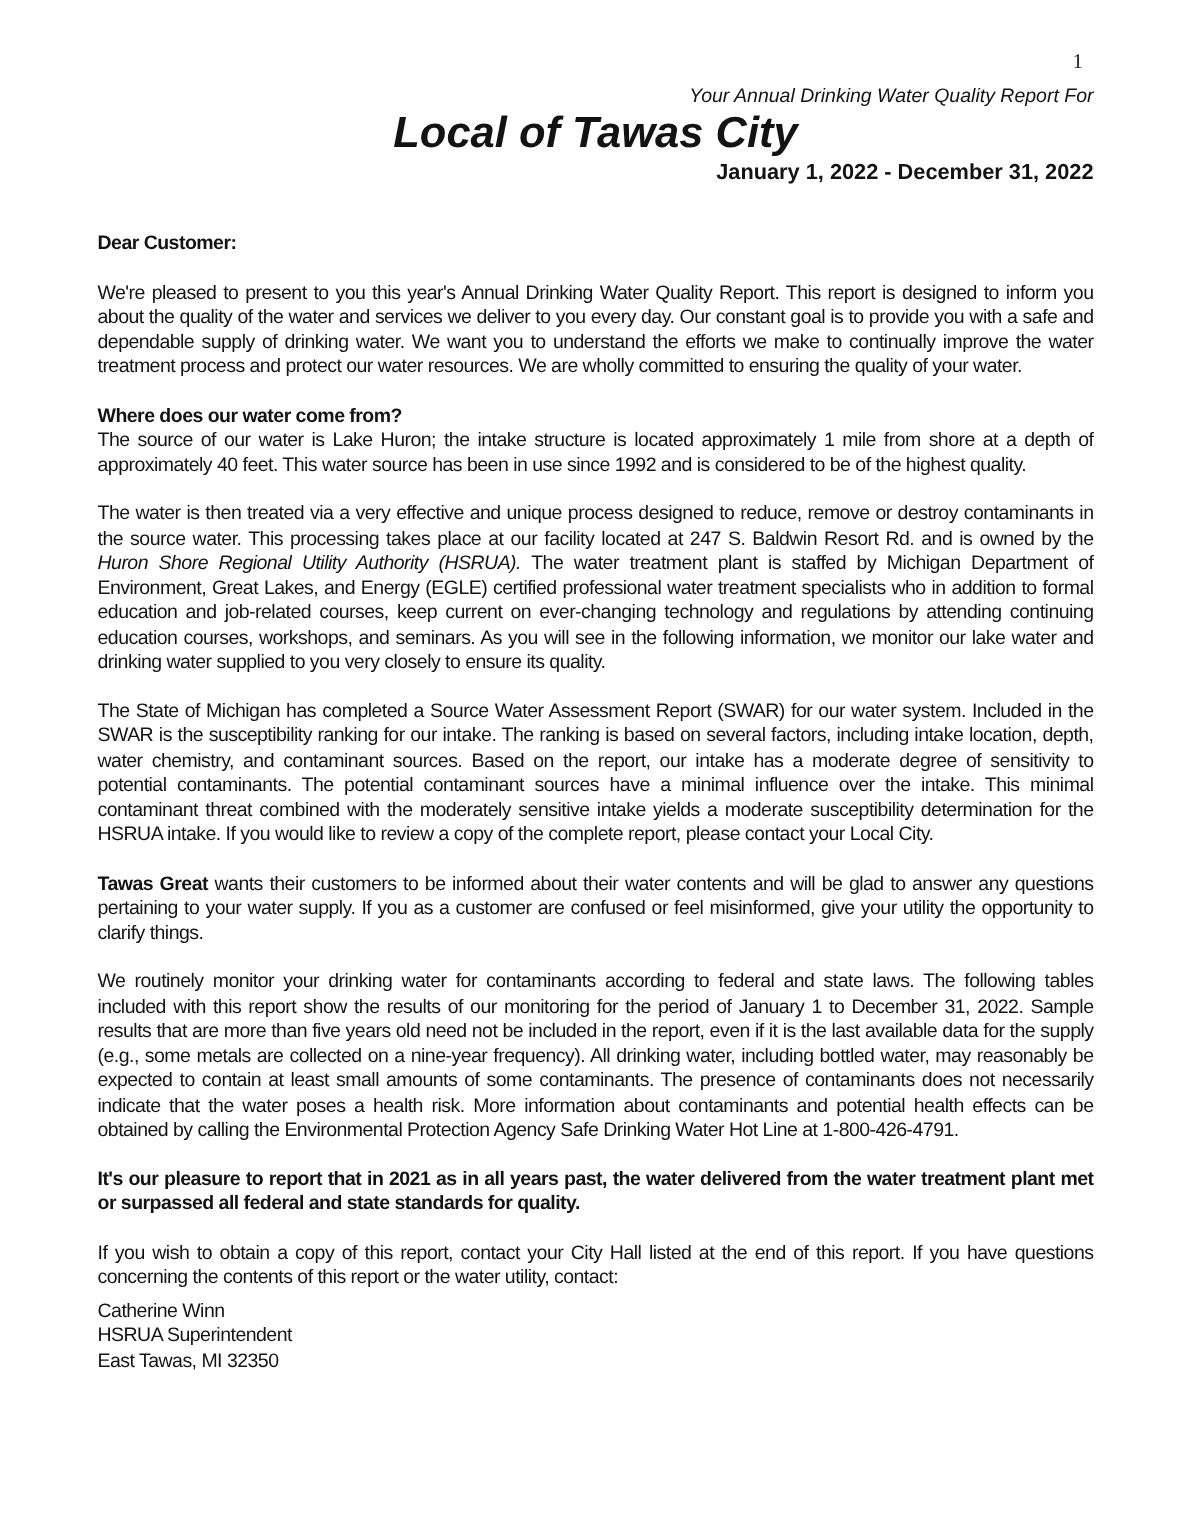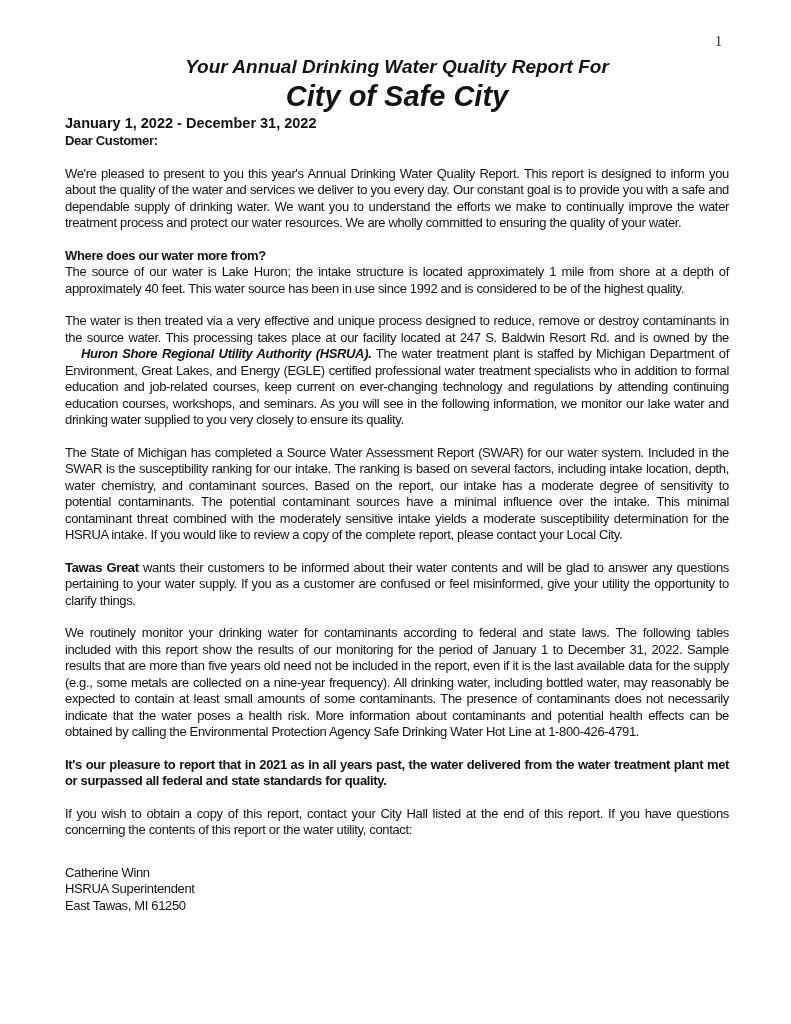--- a/index.html
+++ b/index.html
@@ -21,102 +21,102 @@
   .pagenum {
     position: absolute;
     top: 34px;
     right: 69px;
     font-family: "Liberation Serif", serif;
     font-size: 14px;
     color: #222;
   }
   .doc-title {
     margin-top: 20px;
-    text-align: center;
-    font-weight: bold;
+    text-align: right;
+    font-weight: normal;
     font-style: italic;
-    font-size: 19px;
+    font-size: 13px;
     line-height: 1.2;
   }
   .doc-city {
     text-align: center;
     font-weight: bold;
     font-style: italic;
     font-size: 29px;
     line-height: 1.1;
     margin-top: 2px;
   }
   .doc-period {
-    text-align: left;
+    text-align: right;
     font-weight: bold;
     font-size: 14.5px;
     line-height: 1.15;
     margin-top: 2px;
   }
   .body-text {
     font-size: 13px;
     letter-spacing: -0.35px;
     line-height: 16.5px;
   }
   .para {
     margin: 16px 0 0 0;
     text-align: justify;
   }
   .salutation {
-    margin-top: 2px;
+    margin-top: 30px;
     font-weight: bold;
   }
   .section-heading {
     font-weight: bold;
   }
   .b  { font-weight: bold; }
-  .bi { font-weight: bold; font-style: italic; margin-left: 16px; }
+  .bi { font-weight: normal; font-style: italic; }
   .bold-para { font-weight: bold; }
   .contact-block {
-    margin-top: 26px;
+    margin-top: 6px;
     text-align: left;
   }
   .contact-line { line-height: 16.5px; }
 </style>
 </head>
 <body>
 
 <div class="page">
 
   <div class="pagenum">1</div>
 
   <div class="doc-title">Your Annual Drinking Water Quality Report For</div>
 
-  <div class="doc-city">City of Safe City</div>
+  <div class="doc-city">Local of Tawas City</div>
 
   <div class="doc-period">January 1, 2022 - December 31, 2022</div>
 
   <div class="body-text">
 
     <div class="para salutation">Dear Customer:</div>
 
     <p class="para">We're pleased to present to you this year's Annual Drinking Water Quality Report. This report is designed to inform you about the quality of the water and services we deliver to you every day. Our constant goal is to provide you with a safe and dependable supply of drinking water. We want you to understand the efforts we make to continually improve the water treatment process and protect our water resources. We are wholly committed to ensuring the quality of your water.</p>
 
     <div class="para">
-      <span class="section-heading">Where does our water more from?</span><br>
+      <span class="section-heading">Where does our water come from?</span><br>
       <span>The source of our water is Lake Huron; the intake structure is located approximately 1 mile from shore at a depth of approximately 40 feet.  This water source has been in use since 1992 and is considered to be of the highest quality.</span>
     </div>
 
     <p class="para"><span>The water is then treated via a very effective and unique process designed to reduce, remove or destroy contaminants in the source water. This processing takes place at our facility located at 247 S. Baldwin Resort Rd. and is owned by the </span><span class="bi">Huron Shore Regional Utility Authority (HSRUA).</span><span> The water treatment plant is staffed by Michigan Department of Environment, Great Lakes, and Energy (EGLE) certified professional water treatment specialists who in addition to formal education and job-related courses, keep current on ever-changing technology and regulations by attending continuing education courses, workshops, and seminars. As you will see in the following information, we monitor our lake water and drinking water supplied to you very closely to ensure its quality.</span></p>
 
     <p class="para">The State of Michigan has completed a Source Water Assessment Report (SWAR) for our water system.  Included in the SWAR is the susceptibility ranking for our intake.  The ranking is based on several factors, including intake location, depth, water chemistry, and contaminant sources.  Based on the report, our intake has a moderate degree of sensitivity to potential contaminants. The potential contaminant sources have a minimal influence over the intake. This minimal contaminant threat combined with the moderately sensitive intake yields a moderate susceptibility determination for the HSRUA intake.  If you would like to review a copy of the complete report, please contact your Local City.</p>
 
     <p class="para"><span class="b">Tawas Great</span><span> wants their customers to be informed about their water contents and will be glad to answer any questions pertaining to your water supply.  If you as a customer are confused or feel misinformed, give your utility the opportunity to clarify things.</span></p>
 
     <p class="para">We routinely monitor your drinking water for contaminants according to federal and state laws.  The following tables included with this report show the results of our monitoring for the period of January 1 to December 31, 2022.  Sample results that are more than five years old need not be included in the report, even if it is the last available data for the supply (e.g., some metals are collected on a nine-year frequency).  All drinking water, including bottled water, may reasonably be expected to contain at least small amounts of some contaminants.  The presence of contaminants does not necessarily indicate that the water poses a health risk. More information about contaminants and potential health effects can be obtained by calling the Environmental Protection Agency Safe Drinking Water Hot Line at 1-800-426-4791.</p>
 
     <p class="para bold-para">It's our pleasure to report that in 2021 as in all years past, the water delivered from the water treatment plant met or surpassed all federal and state standards for quality.</p>
 
     <p class="para">If you wish to obtain a copy of this report, contact your City Hall listed at the end of this report. If you have questions concerning the contents of this report or the water utility, contact:</p>
 
     <div class="contact-block">
       <div class="contact-line">Catherine Winn</div>
       <div class="contact-line">HSRUA Superintendent</div>
-      <div class="contact-line">East Tawas, MI  61250</div>
+      <div class="contact-line">East Tawas, MI  32350</div>
     </div>
 
   </div>
 </div>
 
 </body></html>

